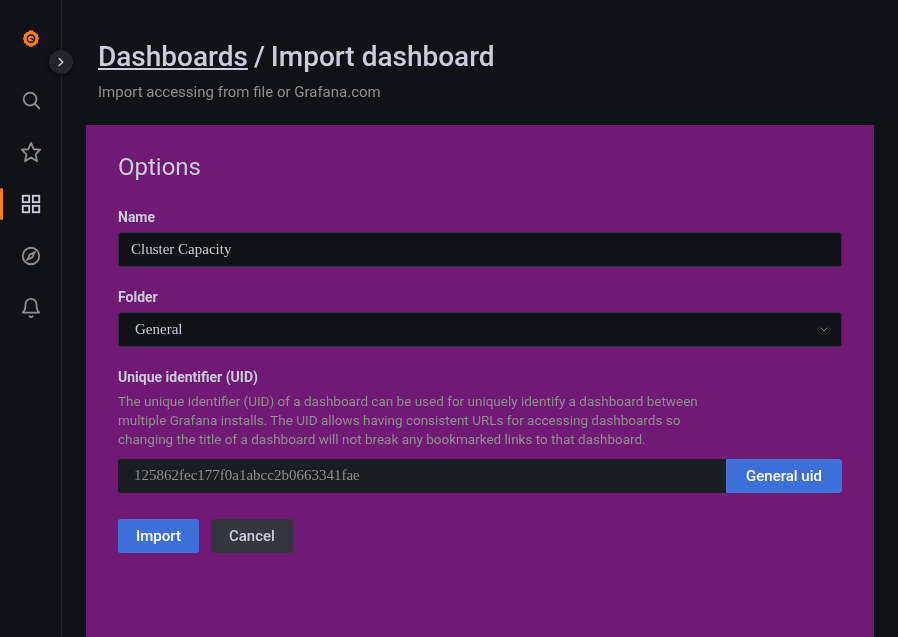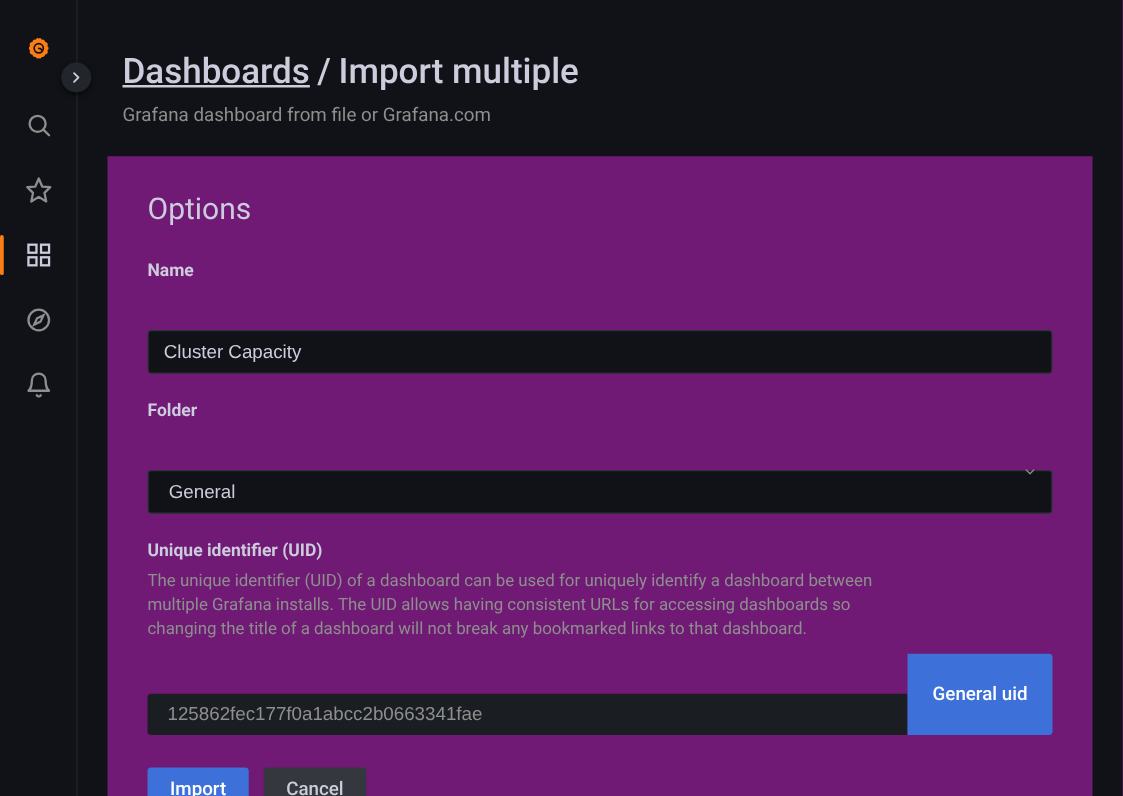--- a/index.html
+++ b/index.html
@@ -128,23 +128,22 @@
       display: block;
     }
     .form-input {
       width: 100%;
       background: #111217;
       border: 1px solid #2e3136;
       border-radius: 3px;
       padding: 8px 12px;
       color: #ccccdc;
       font-size: 15px;
-      font-family: Liberation Sans, sans-serif;
+      font-family: Liberation Serif, serif;
       outline: none;
-      margin-top: 32px;
     }
     .form-input[readonly] {
       background: #1a1d21;
       border: none;
       color: #8e8e8e;
       padding-left: 16px;
     }
     .select-wrapper {
       position: relative;
     }
@@ -257,23 +256,23 @@
       <path d="M13.7 21a2 2 0 0 1-3.4 0"></path>
     </svg>
   </div>
 </div>
 
 <div class="main">
   <div class="header">
     <div class="breadcrumb">
       <span class="breadcrumb-link">Dashboards</span>
       <span class="breadcrumb-sep">/</span>
-      <span class="breadcrumb-current">Import multiple</span>
-    </div>
-    <div class="subtitle">Grafana dashboard from file or Grafana.com</div>
+      <span class="breadcrumb-current">Import dashboard</span>
+    </div>
+    <div class="subtitle">Import accessing from file or Grafana.com</div>
   </div>
 
   <div class="content-box">
     <h2 class="section-title">Options</h2>
 
     <div class="form-group">
       <label class="form-label">Name</label>
       <input type="text" class="form-input" value="Cluster Capacity" style="">
     </div>
 

